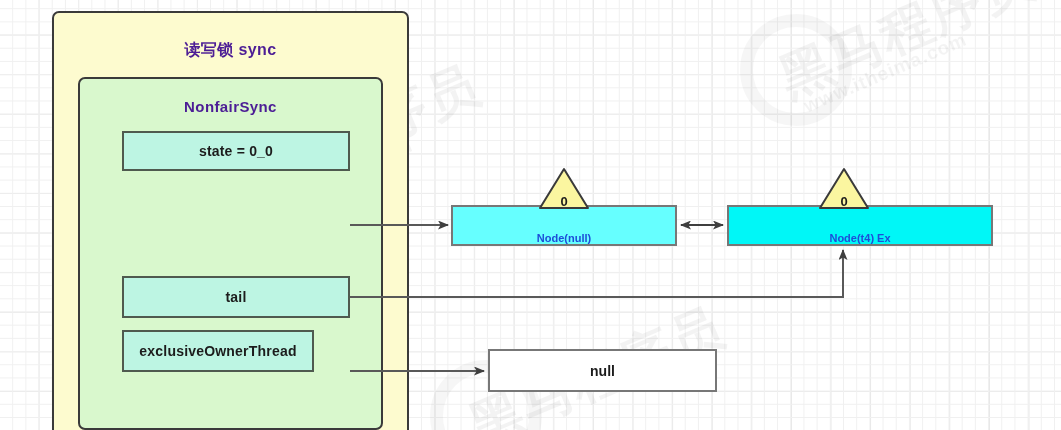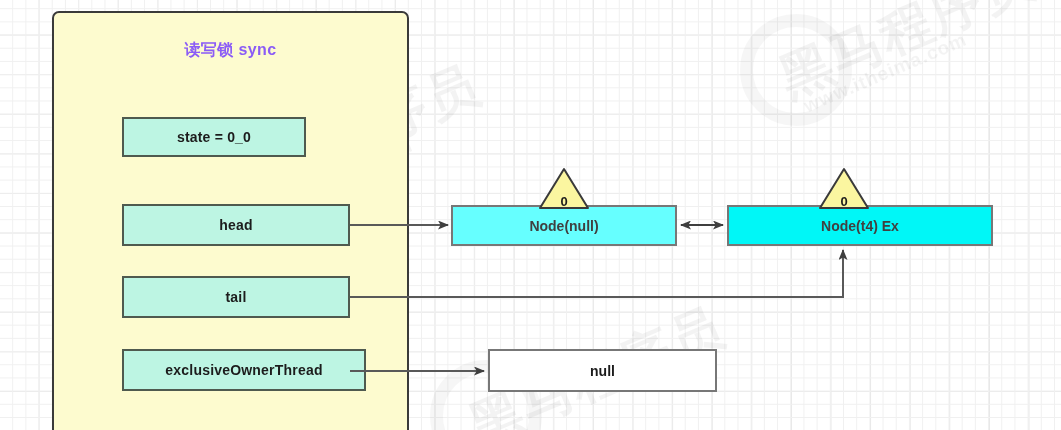--- a/index.html
+++ b/index.html
@@ -56,21 +56,21 @@
     background: #d9f8cd;
     border: 2px solid #3a3a3a;
     border-radius: 7px;
     box-sizing: border-box;
   }
   .box-title {
     position: absolute;
     width: 100%;
     text-align: center;
     font-weight: bold;
-    color: #8b5cf6;
+    color: #4c1d95;
     font-size: 16px;
     letter-spacing: 0.4px;
   }
   .inner-title { font-size: 15px; }
 
   
   .field {
     position: absolute;
     background: #bdf5e3;
     border: 2px solid #4f5a4f;
@@ -83,25 +83,25 @@
     color: #1c1c1c;
     letter-spacing: 0.2px;
   }
 
   
   .node {
     position: absolute;
     box-sizing: border-box;
     border: 2px solid #777;
     display: flex;
-    align-items: center;
+    align-items: flex-end;
     justify-content: center;
-    font-size: 14px;
-    font-weight: bold;
-    color: #404040;
+    font-size: 11px;
+    font-weight: bold;
+    color: #1d4ed8;
   }
   .node-head { background: #66ffff; }
   .node-tail { background: #00f7f7; }
   .plain-box {
     position: absolute;
     box-sizing: border-box;
     background: #ffffff;
     border: 2px solid #777;
     display: flex;
     align-items: center;
@@ -151,34 +151,34 @@
   <div class="wm wm-big" style="left:772px; top:-6px;">黑马程序员</div>
   <div class="wm wm-sm" style="left:798px; top:62px;">www.itheima.com</div>
 
   <div class="wm-ring" style="left:430px; top:360px; width:86px; height:86px;"></div>
   <div class="wm wm-big" style="left:462px; top:342px;">黑马程序员</div>
 
   <div class="outer-box" style="left:52px; top:11px; width:357px; height:430px;">
     <div class="box-title" style="top:27px;">读写锁 sync</div>
   </div>
 
-
-  <div class="field" style="left:122px; top:117px; width:184px; height:40px;">
+  <div class="inner-box" style="left:78px; top:77px; width:305px; height:353px;">
+    <div class="box-title inner-title" style="top:19px;">NonfairSync</div>
+  </div>
+
+  <div class="field" style="left:122px; top:131px; width:228px; height:40px;">
     <span>state = 0_0</span>
   </div>
 
-  <div class="field" style="left:122px; top:204px; width:228px; height:42px;">
-    <span>head</span>
-  </div>
 
   <div class="field" style="left:122px; top:276px; width:228px; height:42px;text-align:right;">
     <span>tail</span>
   </div>
 
-  <div class="field" style="left:122px; top:349px; width:244px; height:42px;">
+  <div class="field" style="left:122px; top:330px; width:192px; height:42px;">
     <span>exclusiveOwnerThread</span>
   </div>
 
   <div class="node node-head" style="left:451px; top:205px; width:226px; height:41px;">
     <span>Node(null)</span>
   </div>
 
   <div class="node node-tail" style="left:727px; top:205px; width:266px; height:41px;">
     <span>Node(t4) Ex</span>
   </div>

